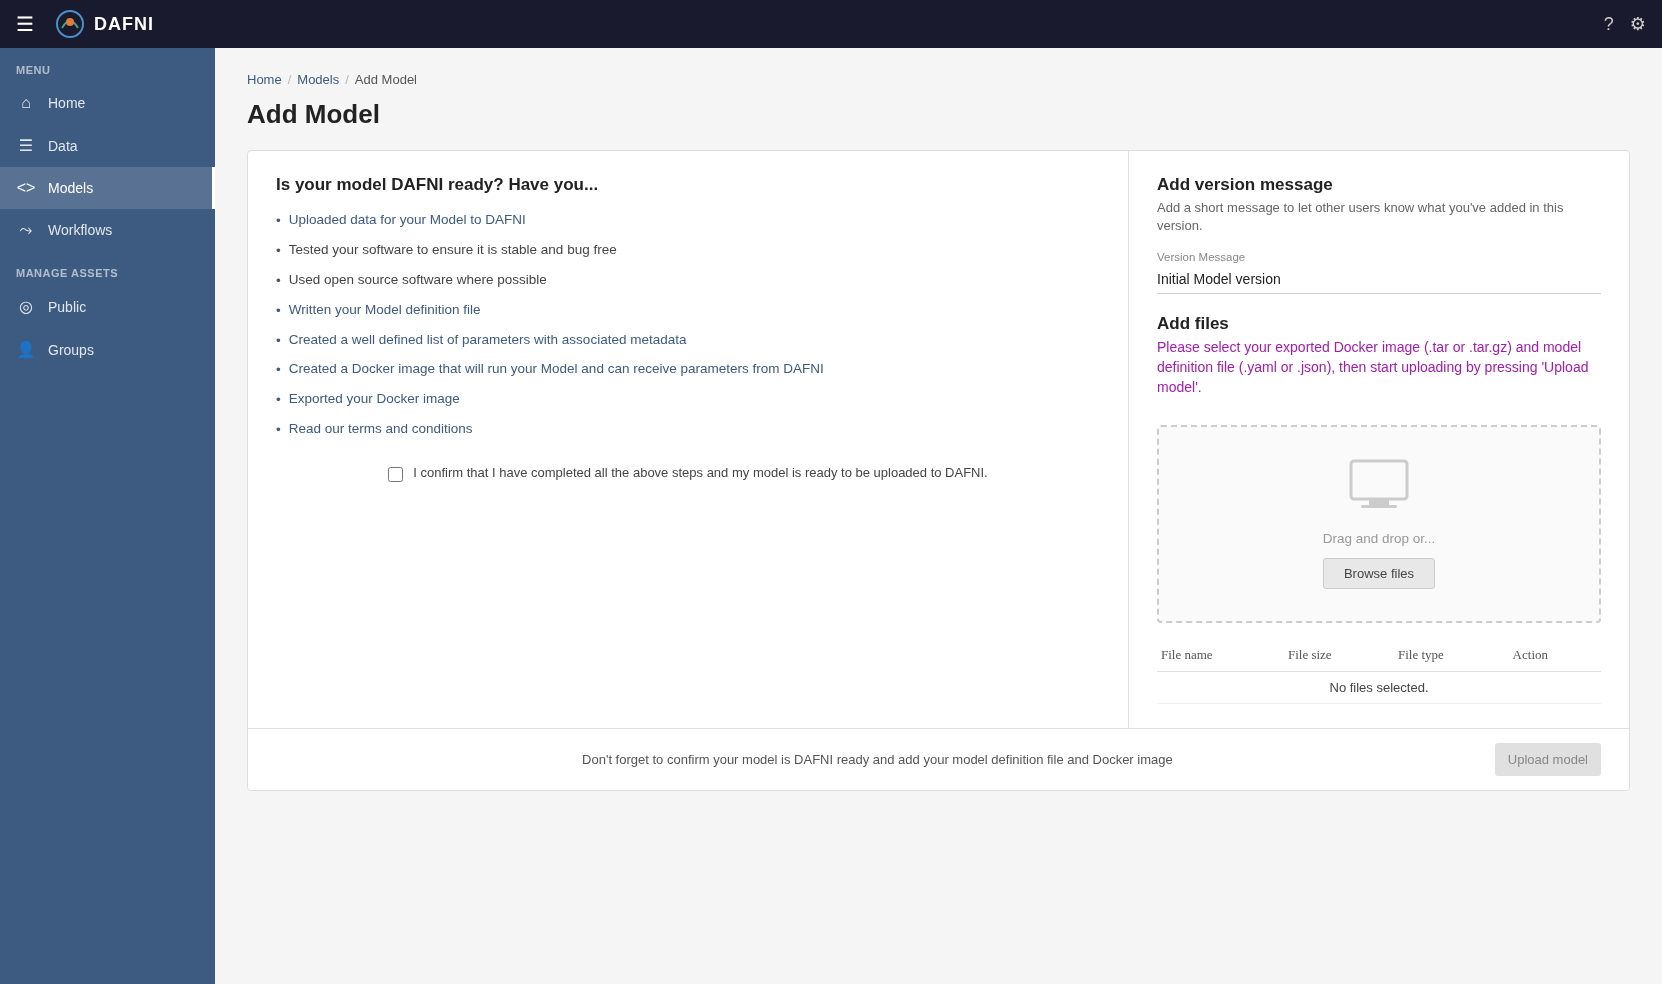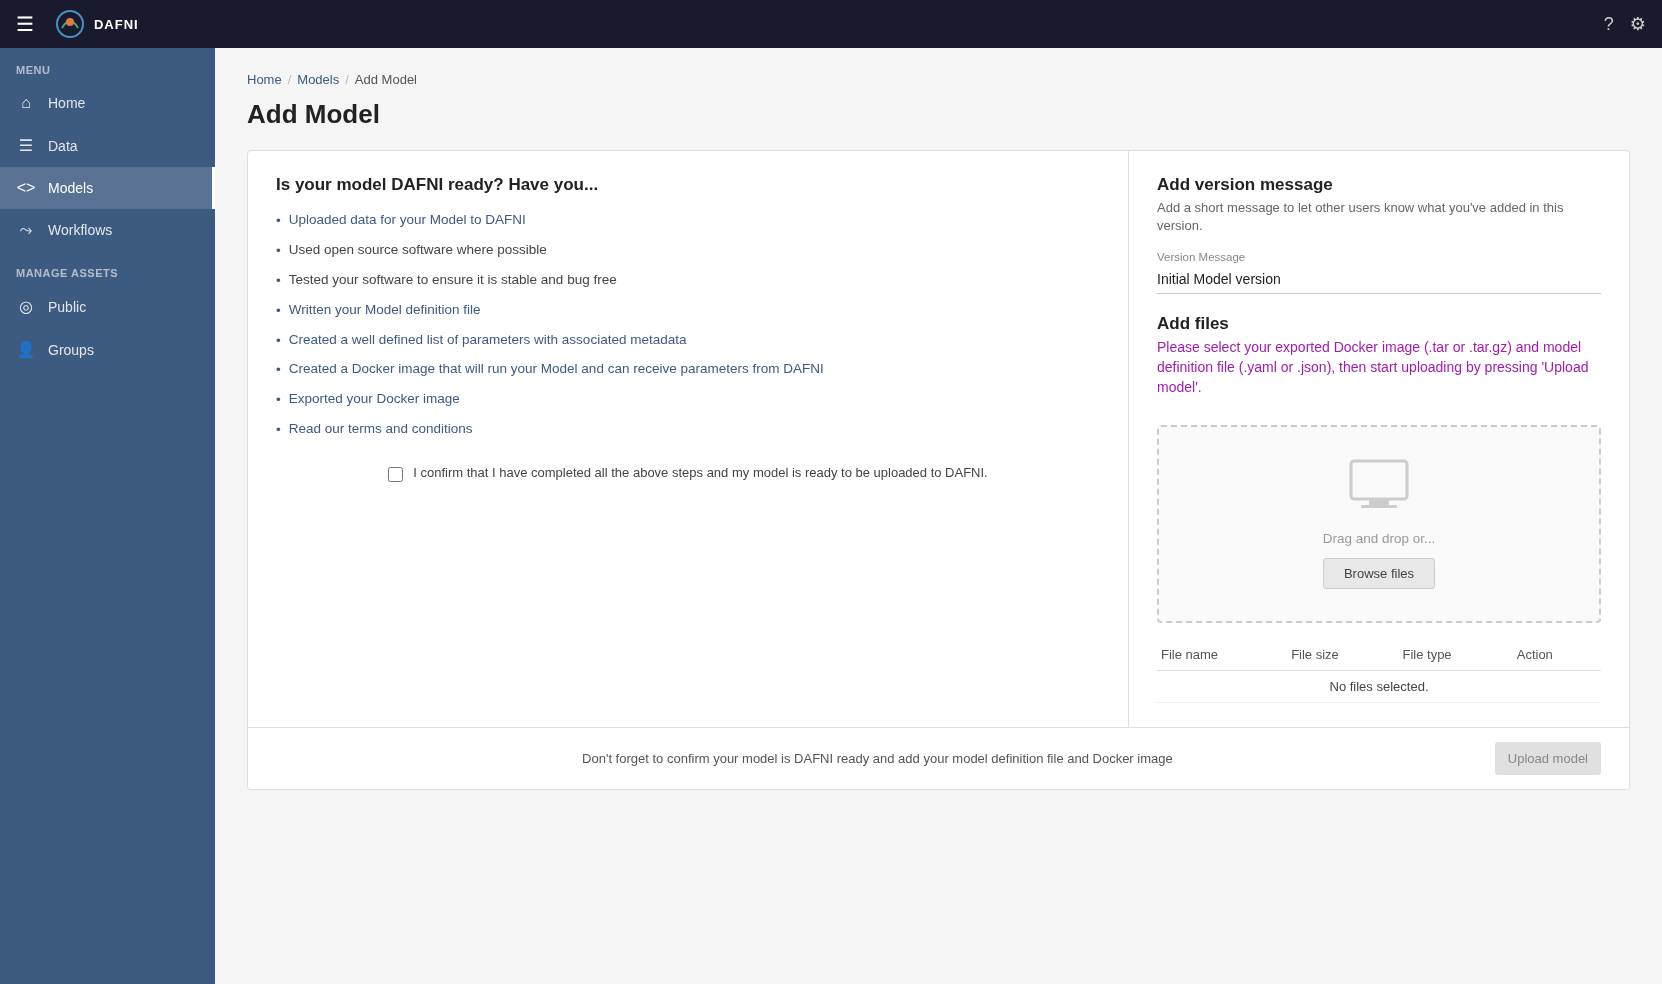--- a/index.html
+++ b/index.html
@@ -19,21 +19,21 @@
       align-items: center;
       gap: 8px;
       flex: 1;
     }
     .topbar-logo .logo-icon {
       width: 32px;
       height: 32px;
     }
     .topbar-logo .logo-text {
       color: white;
-      font-size: 13px;
+      font-size: 18px;
       font-weight: bold;
       letter-spacing: 1px;
     }
     .topbar-right {
       display: flex;
       align-items: center;
       gap: 16px;
     }
     .topbar-icon {
       color: #ccc;
@@ -284,20 +284,21 @@
       width: 100%;
       border-collapse: collapse;
       font-size: 13px;
     }
     .file-table th {
       text-align: left;
       font-weight: 500;
       color: #555;
       padding: 8px 4px;
       border-bottom: 1px solid #e0e0e0;
+      font-family: Liberation Serif, serif;
     }
     .file-table td {
       padding: 8px 4px;
       color: #444;
       border-bottom: 1px solid #f0f0f0;
     }
     .no-files {
       text-align: center;
       color: #999;
       font-size: 13px;
@@ -436,25 +437,25 @@
         <div class="left-panel">
           <div class="checklist-title">Is your model DAFNI ready? Have you...</div>
 
           <ul class="checklist">
 
             <li class="link-item">
               <span>Uploaded data for your Model to DAFNI</span>
             </li>
 
             <li class="normal">
+              <span>Tested your software to ensure it is stable and bug free</span>
+            </li>
+
+            <li class="normal">
               <span>Used open source software where possible</span>
-            </li>
-
-            <li class="normal">
-              <span>Tested your software to ensure it is stable and bug free</span>
             </li>
 
             <li class="link-item">
               <span>Written your Model definition file</span>
             </li>
 
             <li class="link-item">
               <span>Created a well defined list of parameters with associated metadata</span>
             </li>
 

